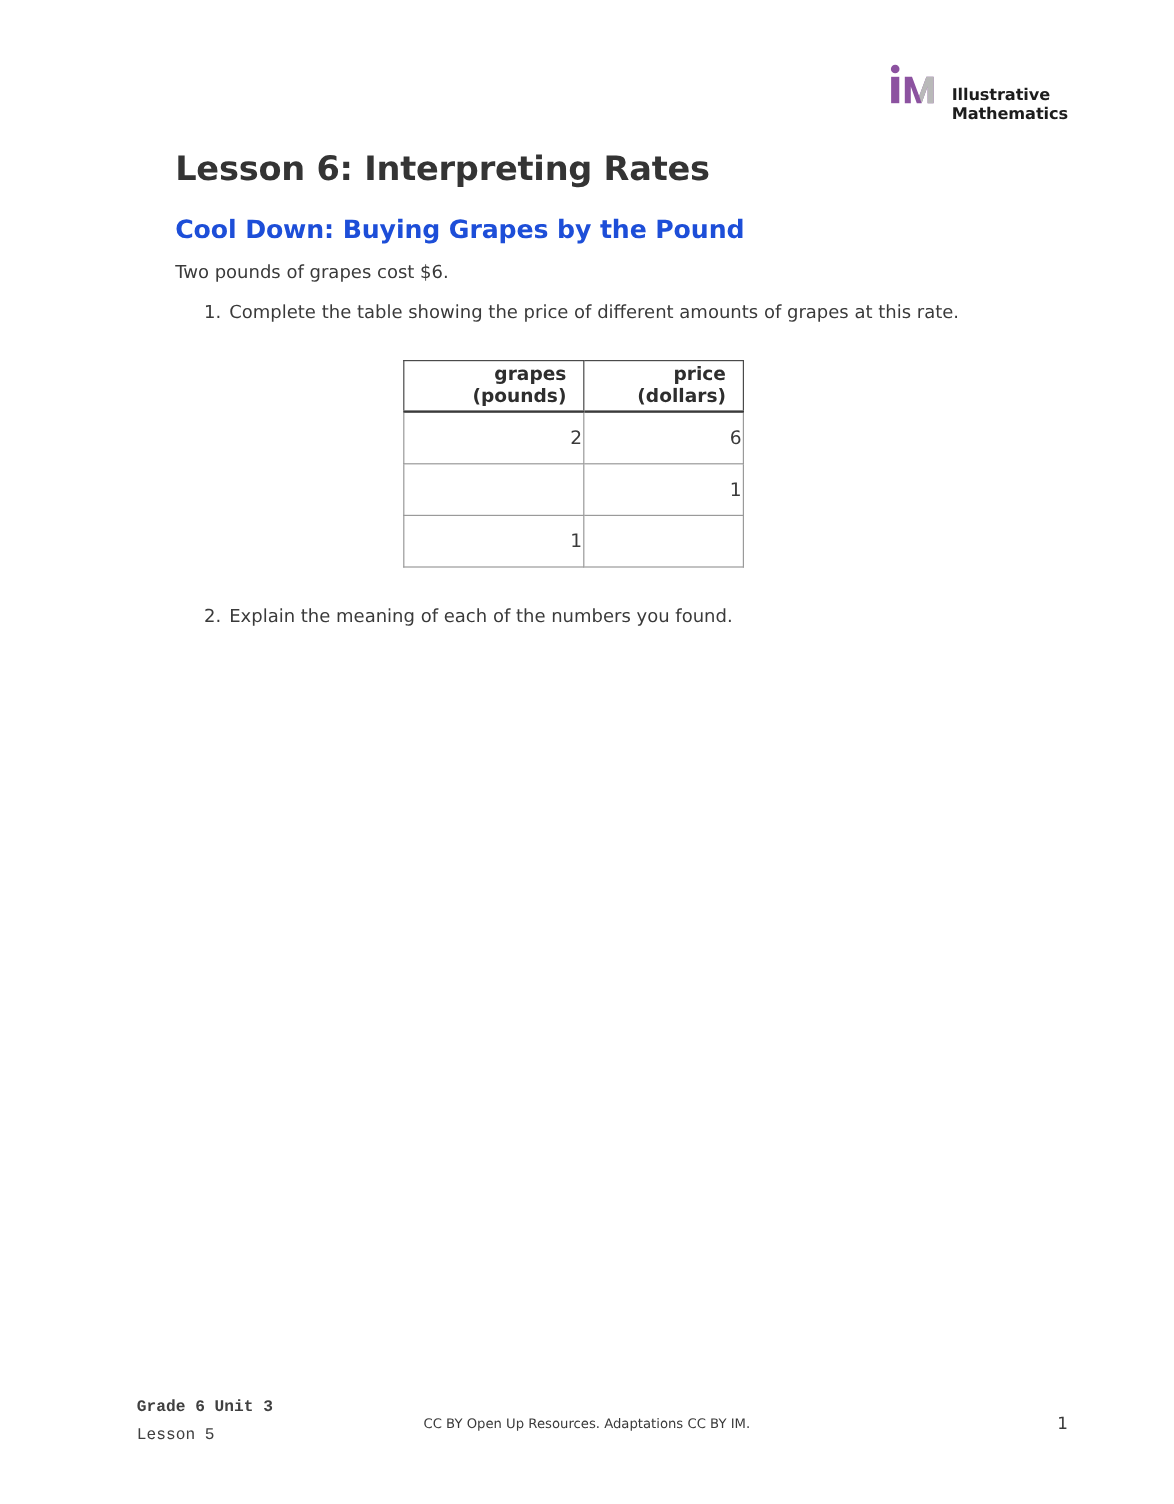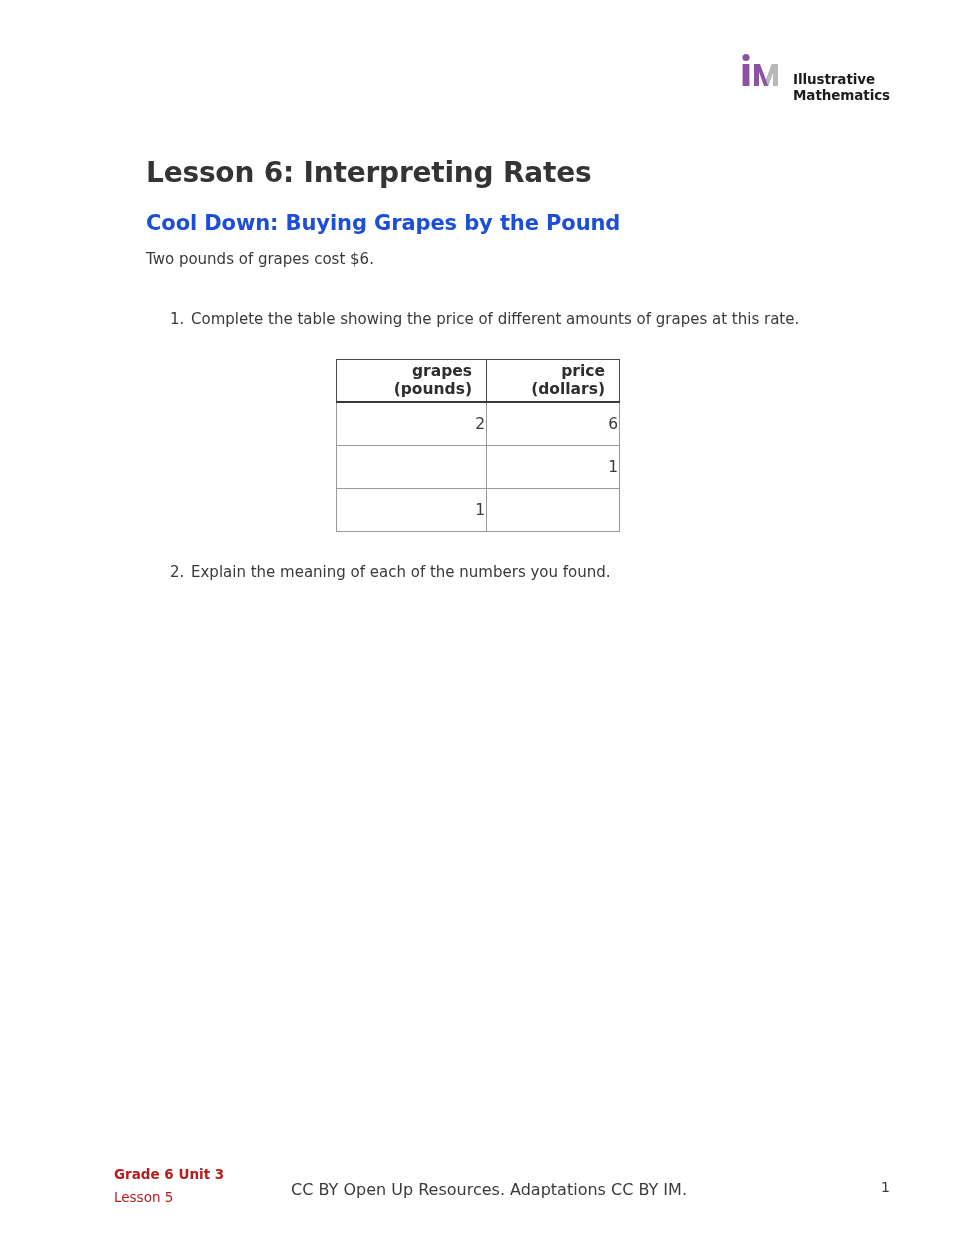--- a/index.html
+++ b/index.html
@@ -36,41 +36,41 @@
     line-height: 1.15;
     color: #1d1d1d;
     letter-spacing: -0.1px;
     margin-top: 36px;
   }
 
   
   .content {
     position: absolute;
     left: 146px;
-    top: 156px;
+    top: 124px;
     width: 744px;
   }
   h1.lesson-title {
     font-size: 28px;
     font-weight: bold;
     color: #343434;
     margin: 0 0 8px 0;
     letter-spacing: -0.2px;
   }
   h2.section-title {
     font-size: 21px;
     font-weight: bold;
     color: #1d4ed8;
     margin: 22px 0 14px 0;
     letter-spacing: -0.1px;
   }
   p.intro {
     font-size: 15px;
     color: #3a3a3a;
-    margin: 0 0 38px 0;
+    margin: 0 0 11px 0;
     line-height: 1.45;
   }
   ol.problems {
     margin: 0;
     padding: 0;
     list-style: none;
   }
   ol.problems li {
     font-size: 15px;
     color: #3a3a3a;
@@ -126,30 +126,31 @@
     right: 0;
     bottom: 40px;
     height: 50px;
   }
   .footer-left {
     position: absolute;
     left: 114px;
     top: 0;
     font-size: 13.5px;
     line-height: 1.7;
-    color: #b91c1c;
+    color: #404040;
+    font-family: Liberation Mono, monospace;
   }
   .footer-left .bold { font-weight: bold; }
   .footer-center {
     position: absolute;
     left: 0;
     right: 0;
     top: 17px;
     text-align: center;
-    font-size: 16px;
+    font-size: 11px;
     color: #3a3a3a;
   }
   .footer-right {
     position: absolute;
     right: 88px;
     top: 16px;
     font-size: 14px;
     color: #3a3a3a;
   }
 </style>

